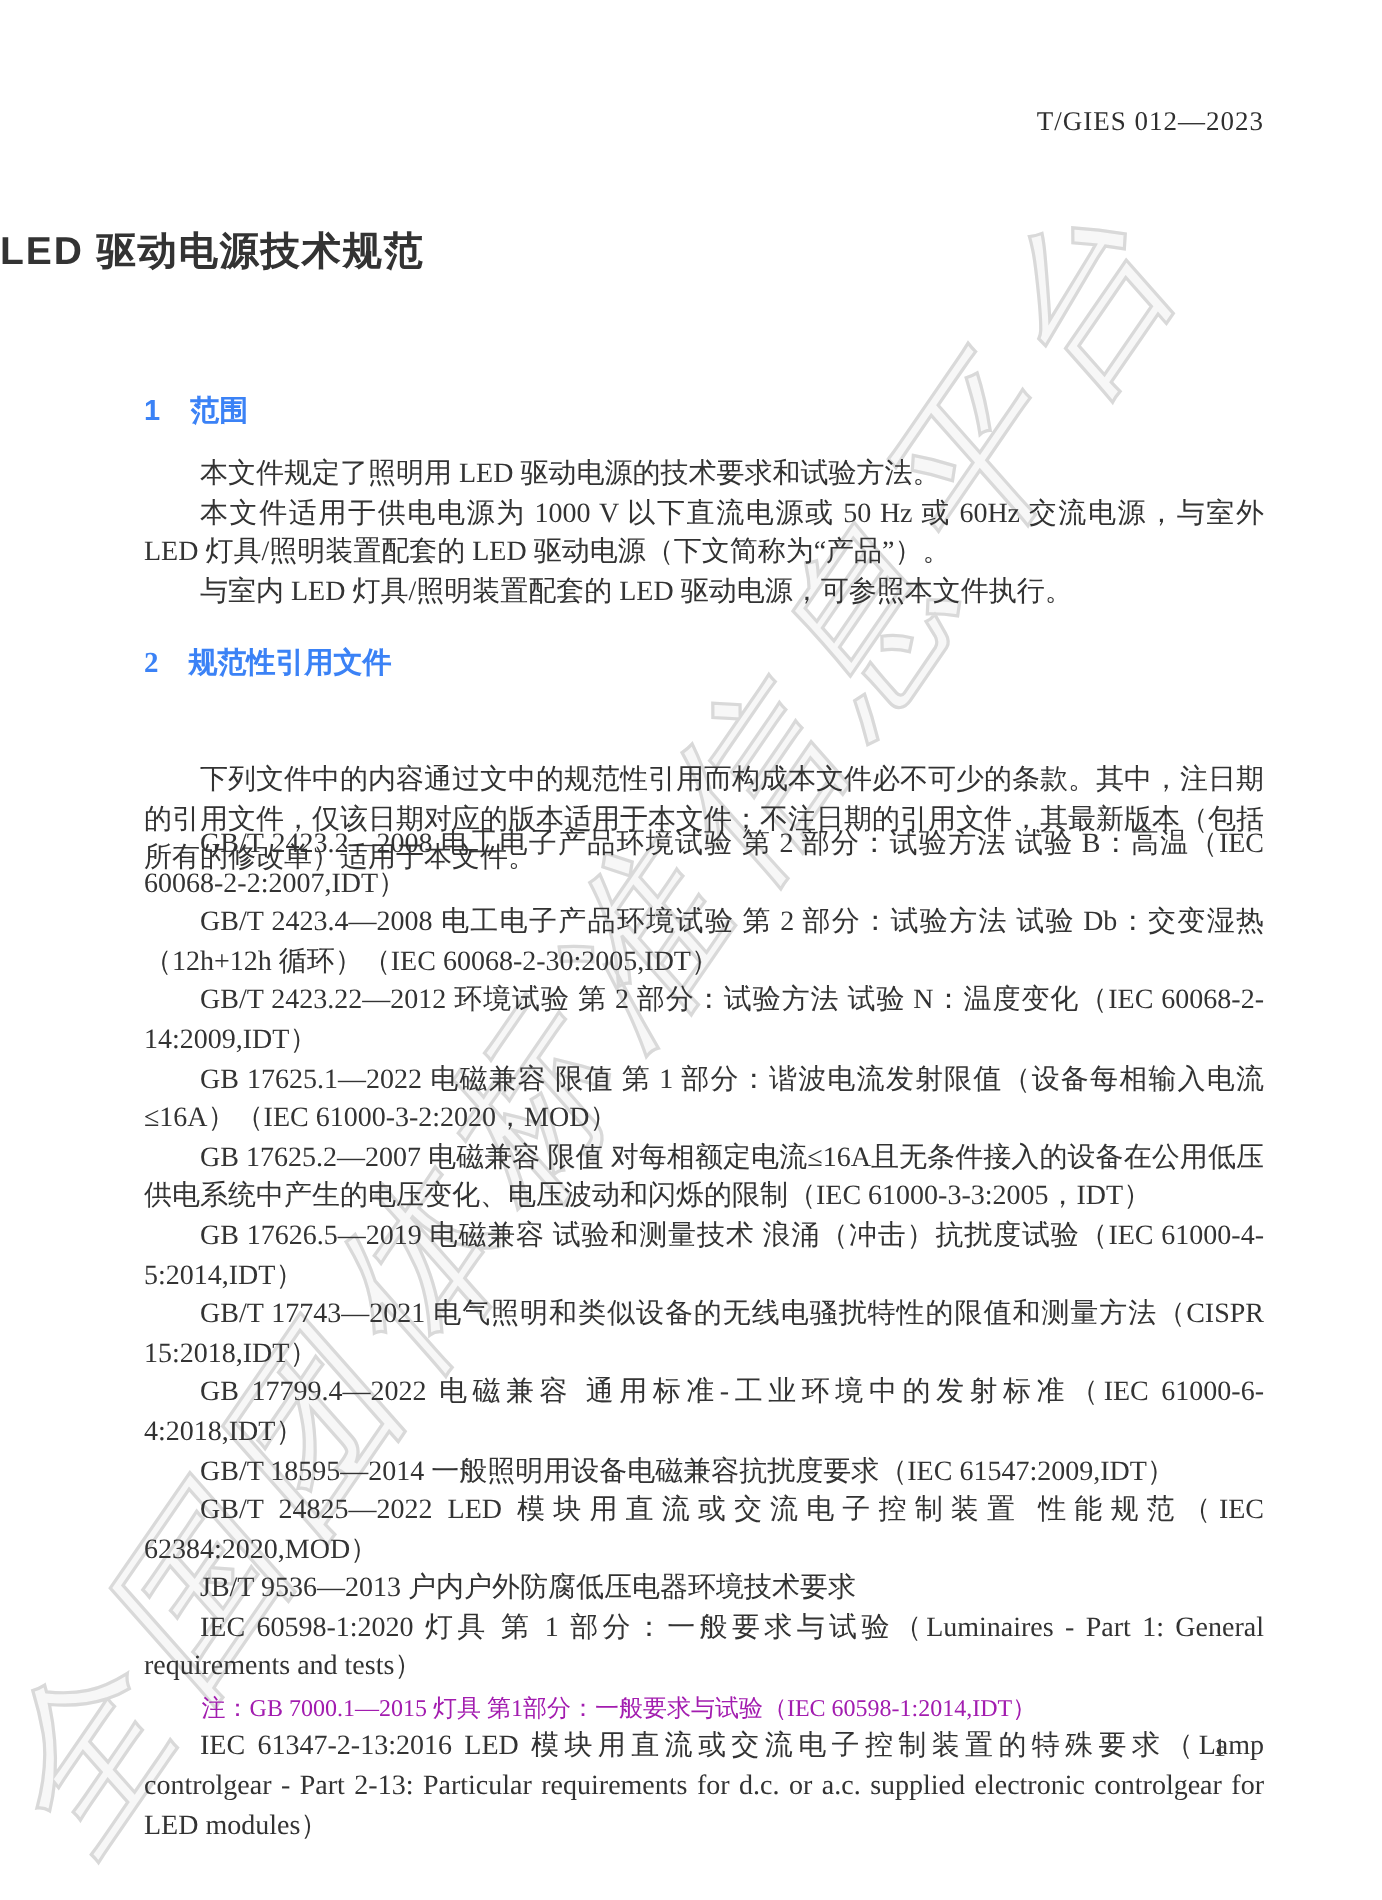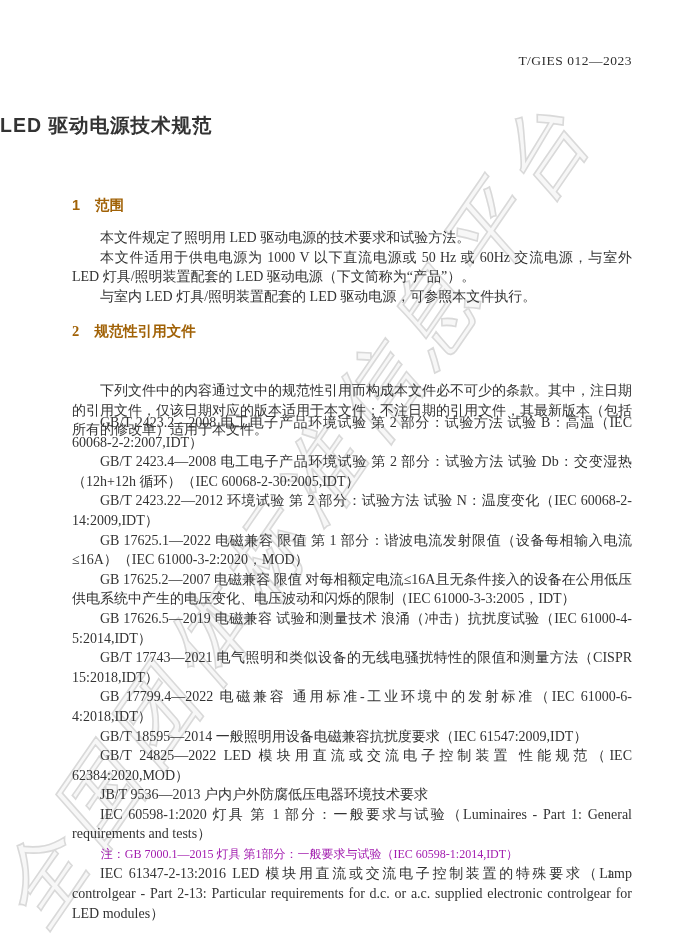--- a/index.html
+++ b/index.html
@@ -46,21 +46,21 @@
     font-size:19.5px;
     letter-spacing:1px;
     color:#333333;
   }
   .heading {
     position:absolute;
     left:72px;
     font-family:"Liberation Sans","DejaVu Sans",sans-serif;
     font-weight:bold;
     font-size:14.5px;
-    color:#a16207;
+    color:#3b82f6;
   }
   #sec1-heading { top:196px; }
   #sec2-heading { top:322px;font-family:Liberation Serif, serif; }
   .heading .num { display:inline-block; margin-right:15px; }
   .textblock {
     position:absolute;
     left:72px;
     width:560px;
     font-size:14px;
     line-height:19.6px;

